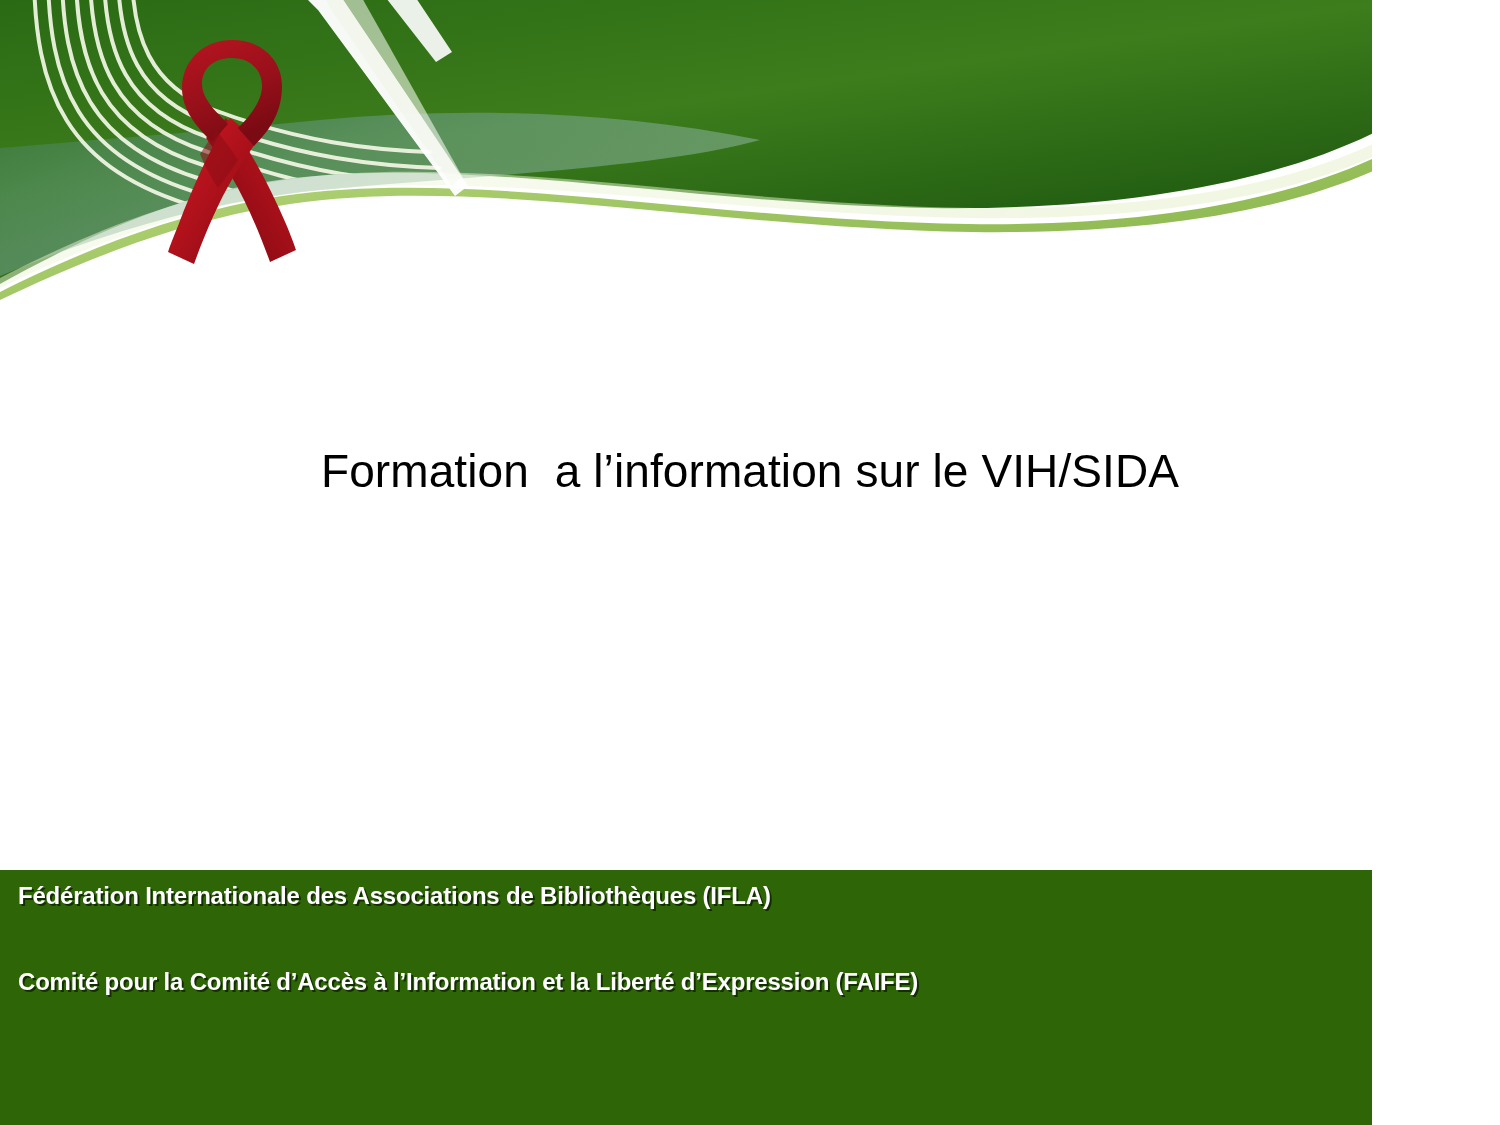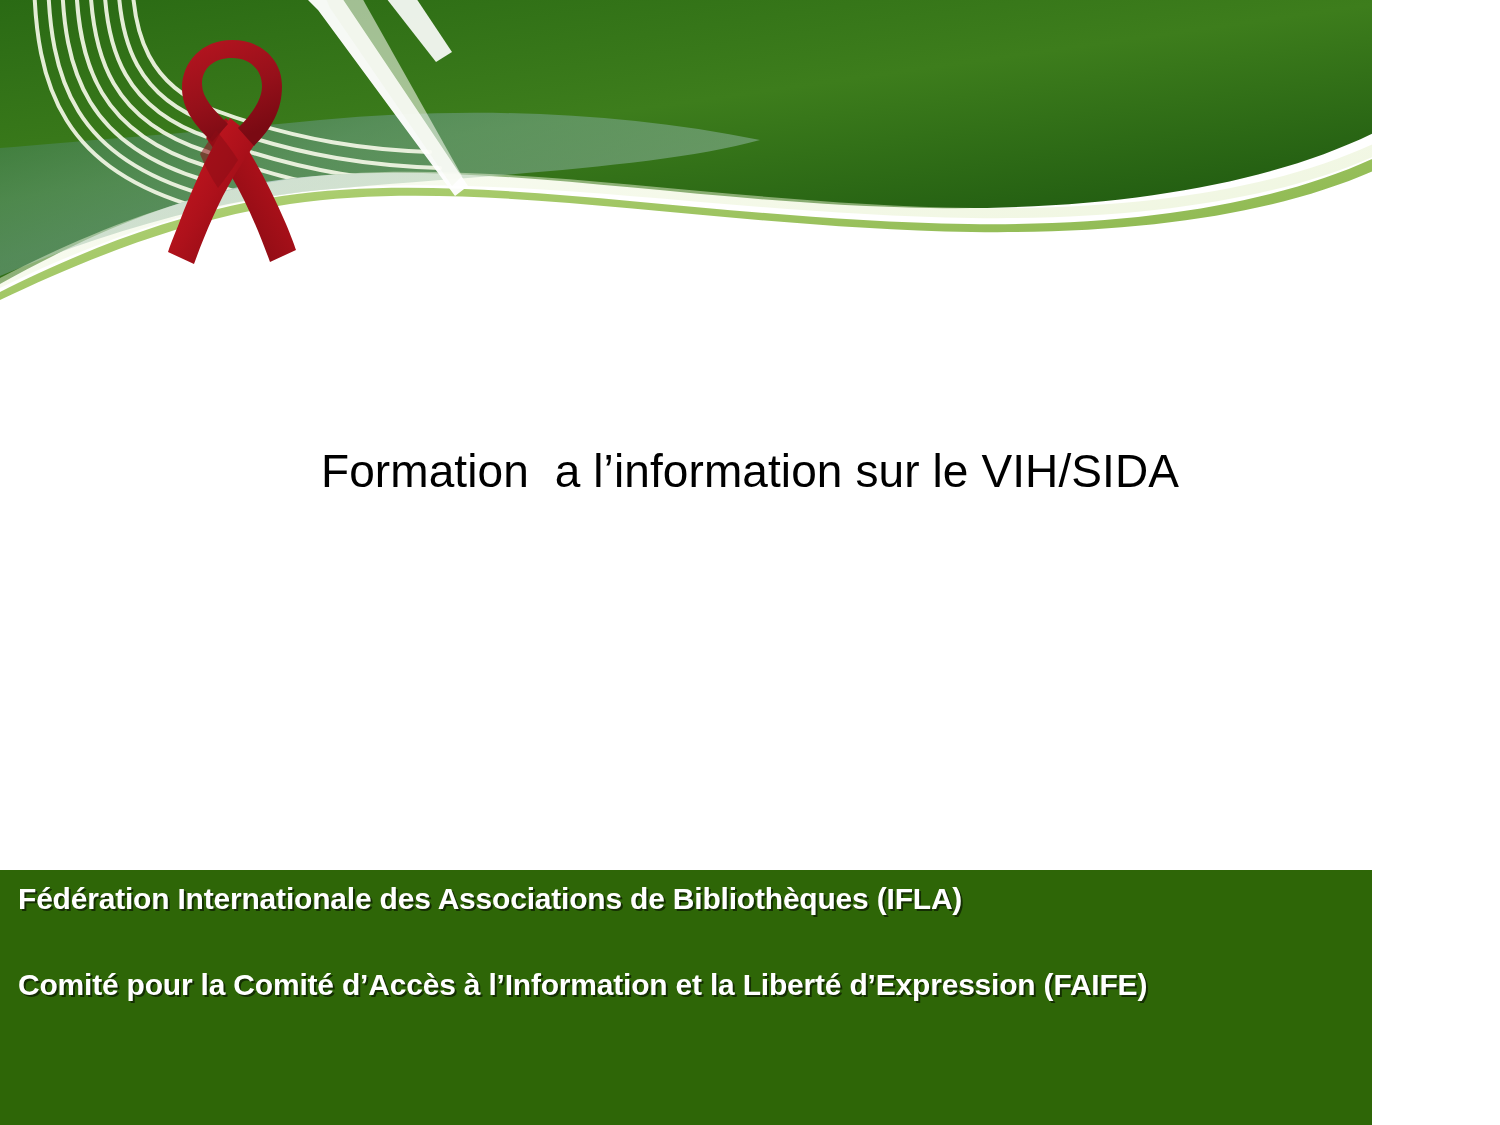--- a/index.html
+++ b/index.html
@@ -67,21 +67,21 @@
     bottom: 0;
     width: 1500px;
     height: 255px;
     background: #2e6607;
   }
   .banner-line {
     position: absolute;
     left: 18px;
     font-family: "Liberation Sans", sans-serif;
     font-weight: bold;
-    font-size: 30px;
+    font-size: 24px;
     color: #ffffff;
     white-space: pre;
     text-shadow: 2px 2px 0 rgba(0,0,0,0.55);
     letter-spacing: -0.2px;
   }
   #banner-line-1 { top: 12px; }
   #banner-line-2 { top: 98px; }
 </style>
 </head>
 <body>

